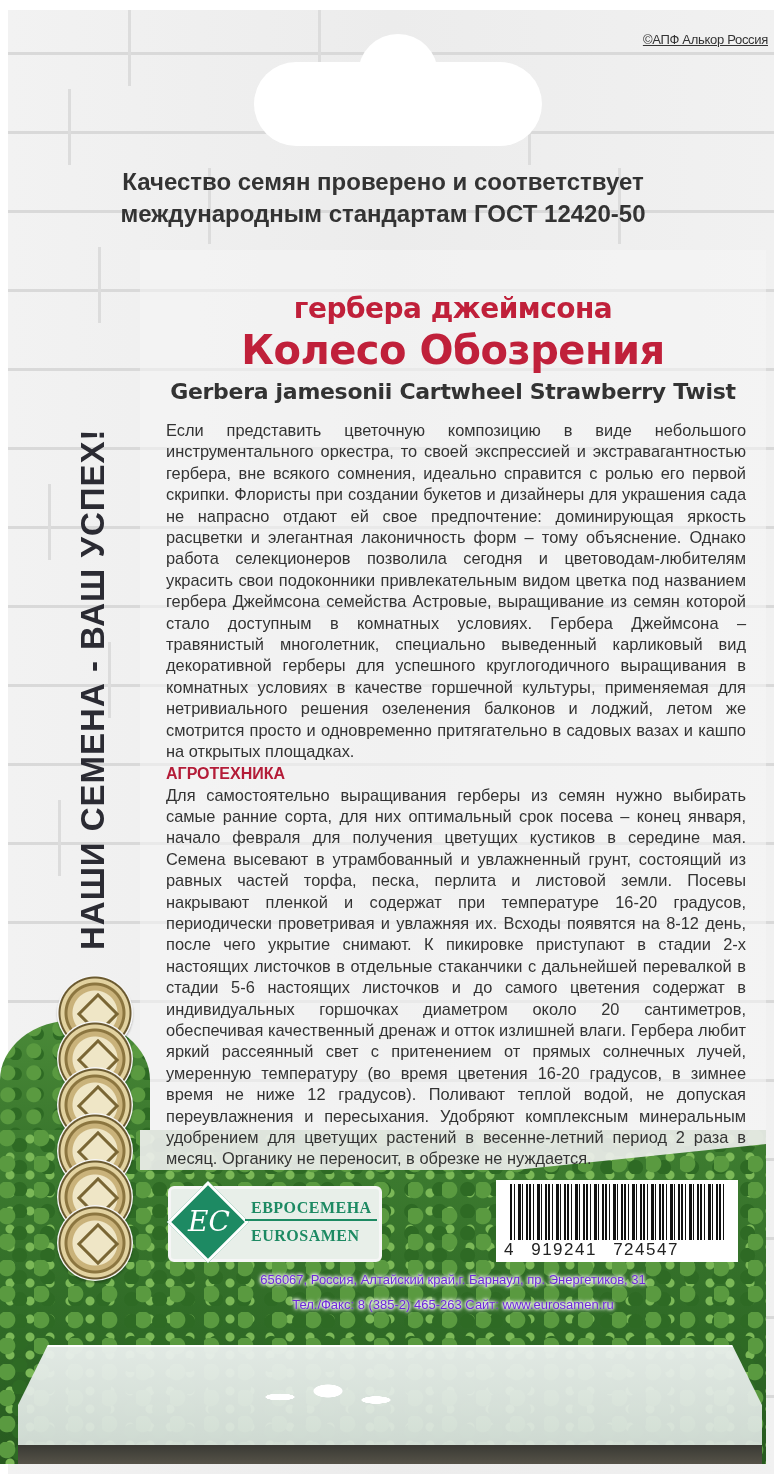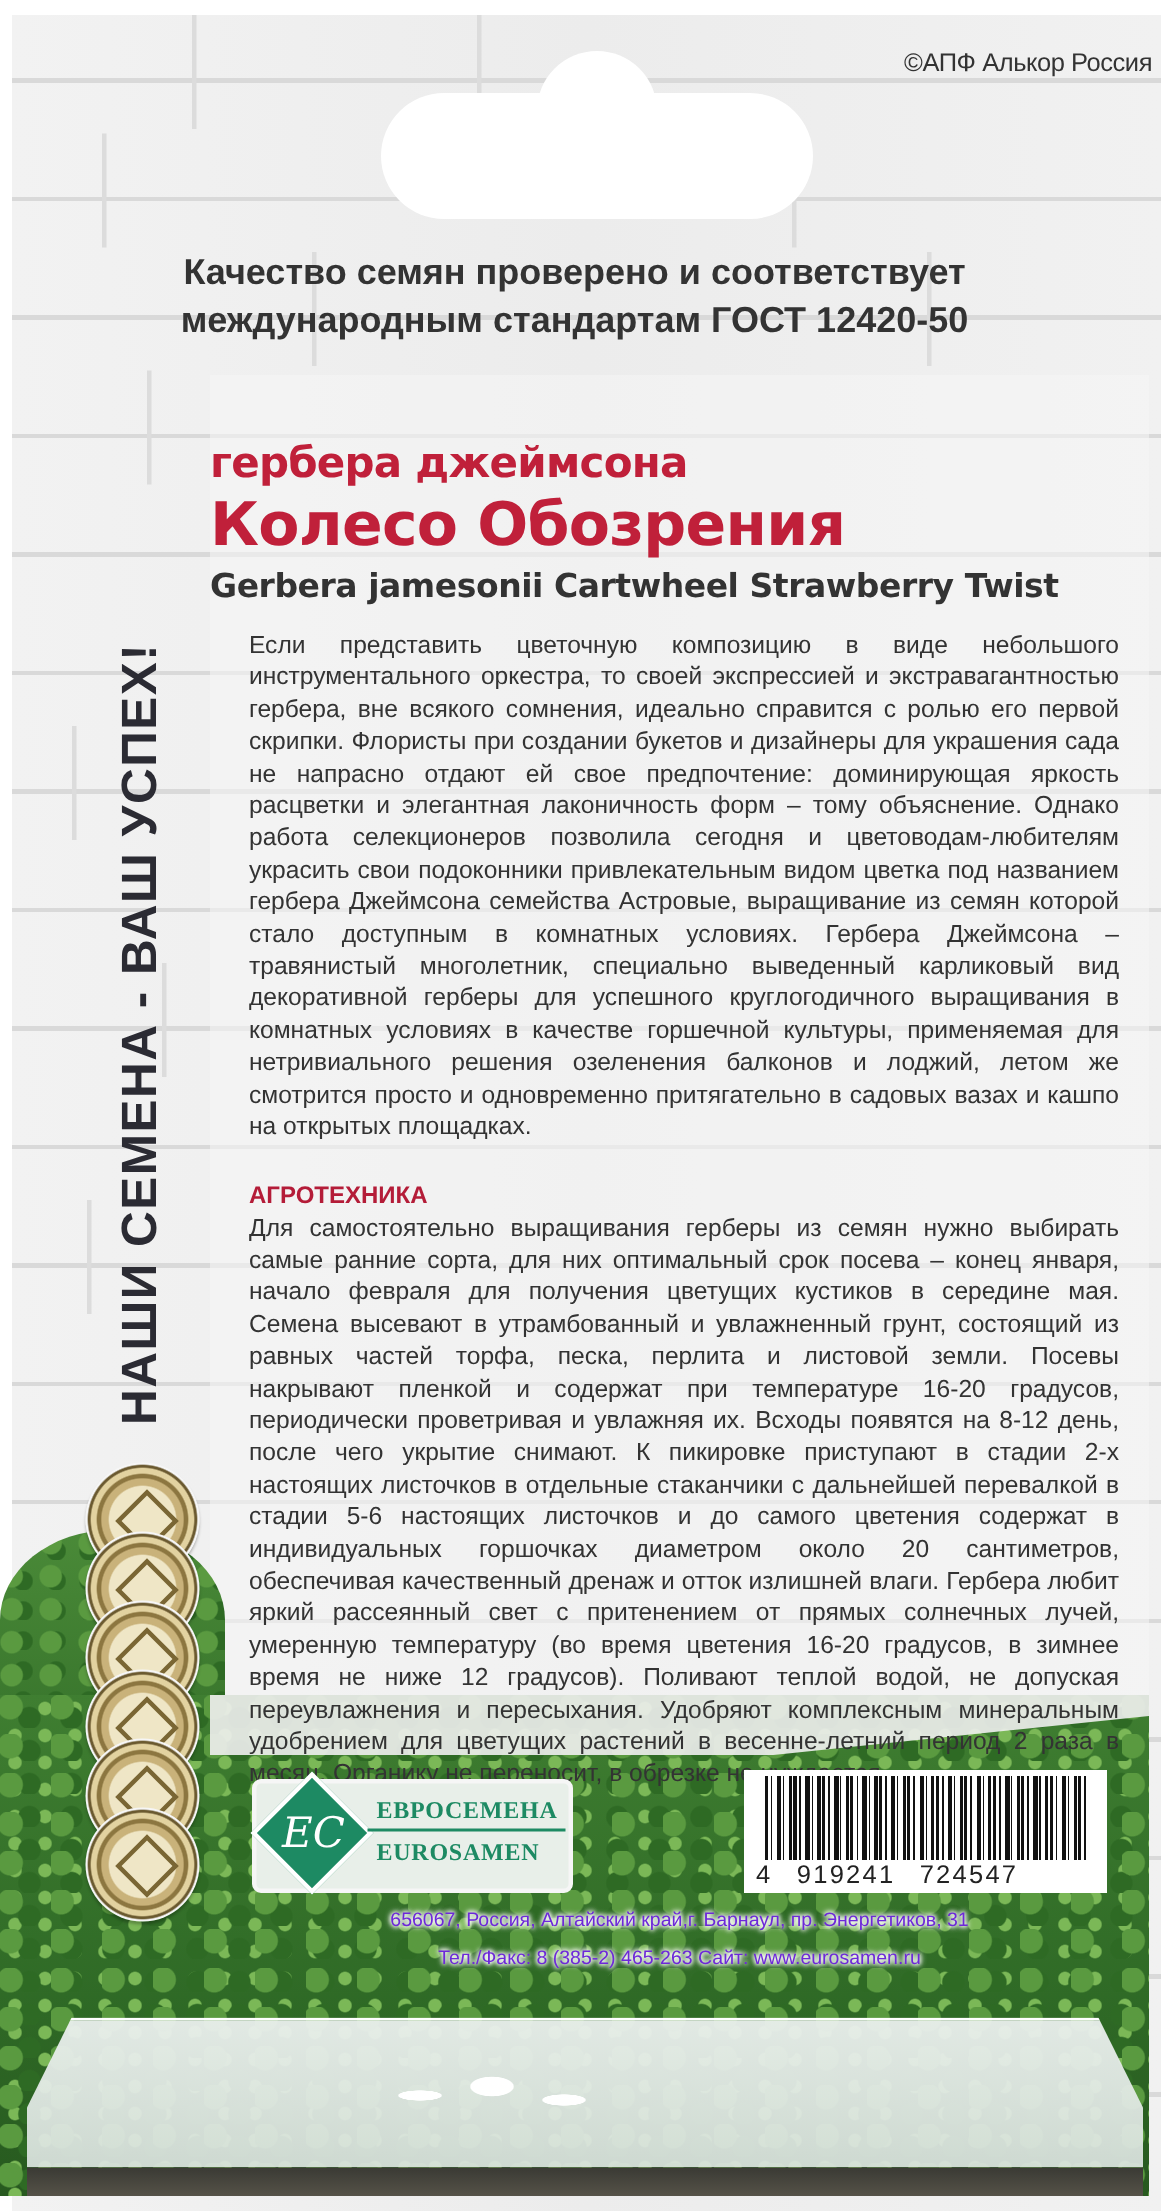--- a/index.html
+++ b/index.html
@@ -19,52 +19,52 @@
   .hang-hole {
     position: absolute; left: 246px; top: 52px; width: 288px; height: 84px;
     background: #ffffff; border-radius: 42px;
   }
   .hang-hole-top {
     position: absolute; left: 350px; top: 24px; width: 80px; height: 60px;
     background: #ffffff; border-radius: 40px 40px 0 0;
   }
 
   .copyright {
-    position: absolute; right: 12px; top: 22px; font-size: 17px; color: #333;
-    font-family: "Liberation Sans", sans-serif; letter-spacing: -0.3px;
+    position: absolute; right: 12px; top: 22px; font-size: 13px; color: #333;
+    font-family: "Liberation Sans", sans-serif; letter-spacing: -0.3px; text-decoration: underline;
   }
 
   .quality {
     position: absolute; left: 0; width: 766px; top: 166px; text-align: center;
     font-size: 24px; font-weight: bold; color: #333; line-height: 32px;
   }
 
   .vertical-slogan {
     position: absolute; left: 68px; top: 950px; width: 600px; height: 50px;
     transform-origin: 0 0; transform: rotate(-90deg);
     font-size: 33px; font-weight: bold; color: #2b2b33; letter-spacing: 1px;
     white-space: nowrap; line-height: 50px;
   }
 
   .panel {
     position: absolute; left: 140px; top: 250px; width: 626px; height: 920px;
     background: rgba(246,246,246,0.55);
   }
 
-  .title-block { position: absolute; left: 140px; top: 292px; width: 626px; text-align: left; }
+  .title-block { position: absolute; left: 140px; top: 292px; width: 626px; text-align: center; }
   .title-small { font-size: 28px; font-weight: bold; color: #c0203a; line-height: 34px; font-family: "DejaVu Sans", sans-serif; letter-spacing: -0.5px; }
   .title-big { font-size: 40px; font-weight: bold; color: #c0203a; line-height: 48px; font-family: "DejaVu Sans", sans-serif; letter-spacing: -0.5px; }
   .title-latin { font-size: 22px; font-weight: bold; color: #333; line-height: 32px; font-family: "DejaVu Sans", sans-serif; letter-spacing: -0.3px; margin-top: 2px; }
 
   .body-text {
     position: absolute; left: 166px; top: 420px; width: 580px;
     font-size: 16.4px; line-height: 21.4px; color: #333;
     text-align: justify; font-family: "Liberation Sans", sans-serif;
   }
-  .section-head { color: #b41c38; font-weight: bold; font-size: 16px; line-height: 22px; text-align: left; margin-top: 24px; }
+  .section-head { color: #b41c38; font-weight: bold; font-size: 16px; line-height: 22px; text-align: left; }
 
   .hedge {
     position: absolute; left: 0; top: 1130px; width: 766px; height: 334px;
     background:
       radial-gradient(circle at 20% 30%, #5a9a40 0 8px, transparent 9px) 0 0/34px 26px,
       radial-gradient(circle at 70% 70%, #2e6a24 0 7px, transparent 8px) 0 0/28px 22px,
       radial-gradient(circle at 50% 50%, #7bb857 0 4px, transparent 5px) 0 0/20px 18px,
       linear-gradient(180deg, #3f7e31, #2f6a26 60%, #27591f);
   }
   .hedge-left {

